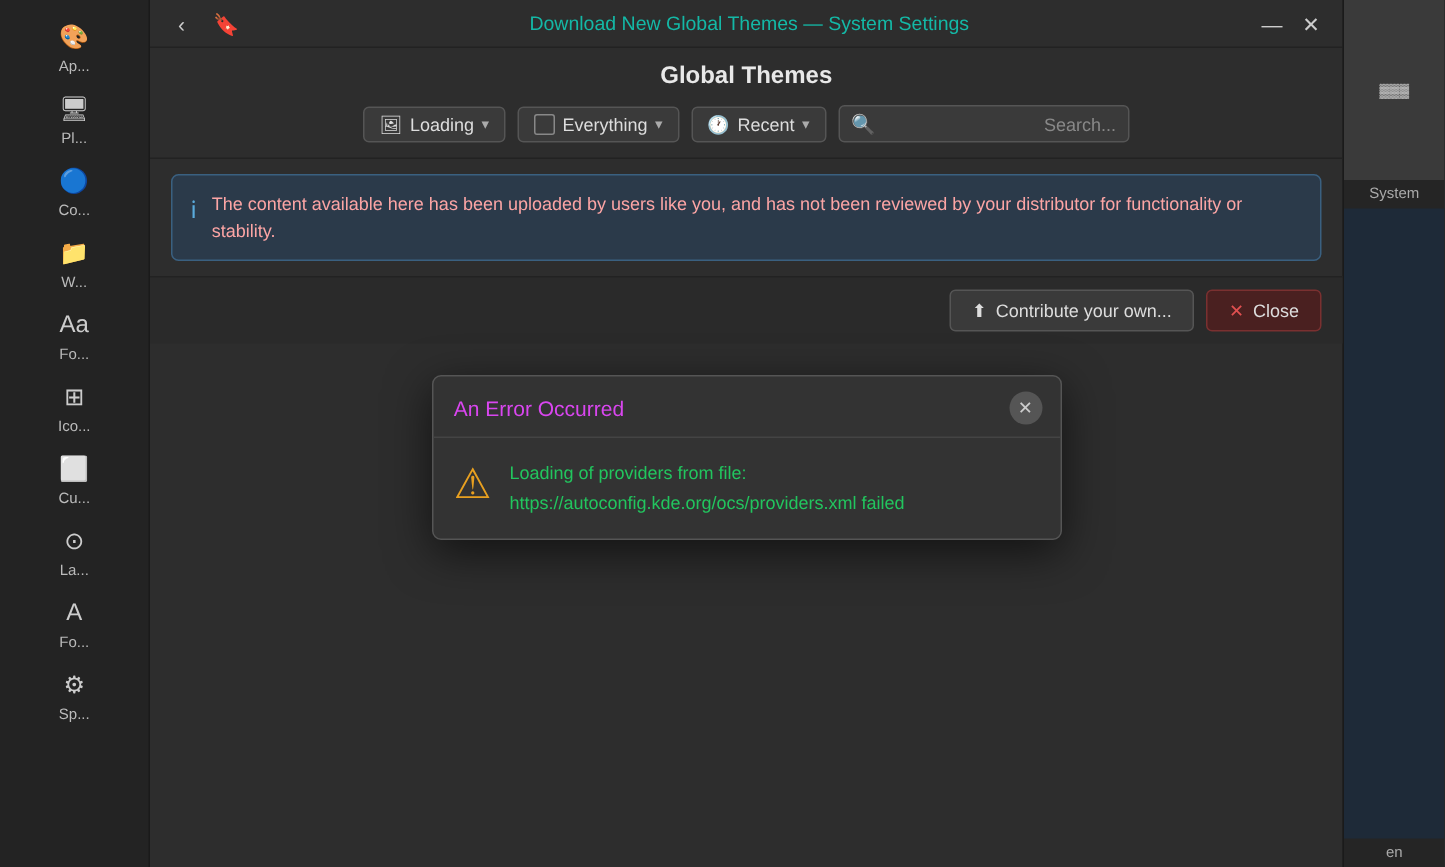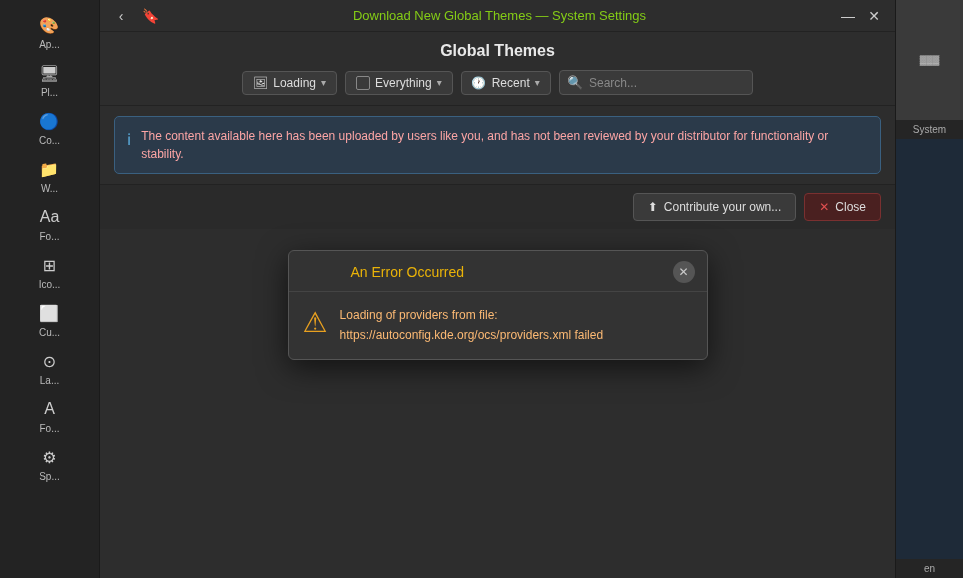--- a/index.html
+++ b/index.html
@@ -55,21 +55,21 @@
     .title-bar {
       display: flex;
       align-items: center;
       justify-content: space-between;
       background: #2d2d2d;
       padding: 4px 10px;
       border-bottom: 1px solid #222;
       height: 32px;
     }
     .title-bar-left { display: flex; align-items: center; gap: 8px; }
-    .title-bar-title { font-size: 13px; color: #84cc16; flex: 1; text-align: center; }
+    .title-bar-title { font-size: 13px; color: #14b8a6; flex: 1; text-align: center; }
     .title-btn {
       width: 22px; height: 22px;
       background: transparent;
       border: none;
       color: #ccc;
       cursor: pointer;
       font-size: 14px;
       display: flex; align-items: center; justify-content: center;
       border-radius: 3px;
     }
@@ -118,20 +118,21 @@
       flex: 1;
       max-width: 200px;
     }
     .search-box input {
       background: transparent;
       border: none;
       outline: none;
       color: #ccc;
       font-size: 12px;
       width: 100%;
+      text-align: right;
     }
     .search-box input::placeholder { color: #888; }
 
     
     .info-banner {
       margin: 10px 14px;
       background: #2b3a4a;
       border: 1px solid #3a6080;
       border-radius: 5px;
       padding: 10px 12px;
@@ -160,39 +161,39 @@
       width: 420px;
       box-shadow: 0 8px 30px rgba(0,0,0,0.6);
     }
     .error-dialog-header {
       display: flex;
       align-items: center;
       justify-content: space-between;
       padding: 10px 12px 8px 14px;
       border-bottom: 1px solid #444;
     }
-    .error-dialog-title { font-size: 14px; color: #eab308; margin-left: 48px; }
+    .error-dialog-title { font-size: 14px; color: #d946ef; }
     .error-close-btn {
       width: 22px; height: 22px;
       background: #555;
       border: none;
       border-radius: 50%;
       color: #ccc;
       cursor: pointer;
       font-size: 12px;
       display: flex; align-items: center; justify-content: center;
     }
     .error-dialog-body {
       padding: 14px;
       display: flex;
       gap: 12px;
       align-items: flex-start;
     }
     .error-warning-icon { font-size: 28px; }
-    .error-message { font-size: 12px; color: #fdba74; line-height: 1.6; }
+    .error-message { font-size: 12px; color: #22c55e; line-height: 1.6; }
 
     
     .bottom-bar {
       display: flex;
       align-items: center;
       justify-content: flex-end;
       padding: 8px 14px;
       border-top: 1px solid #222;
       background: #2a2a2a;
       gap: 8px;

